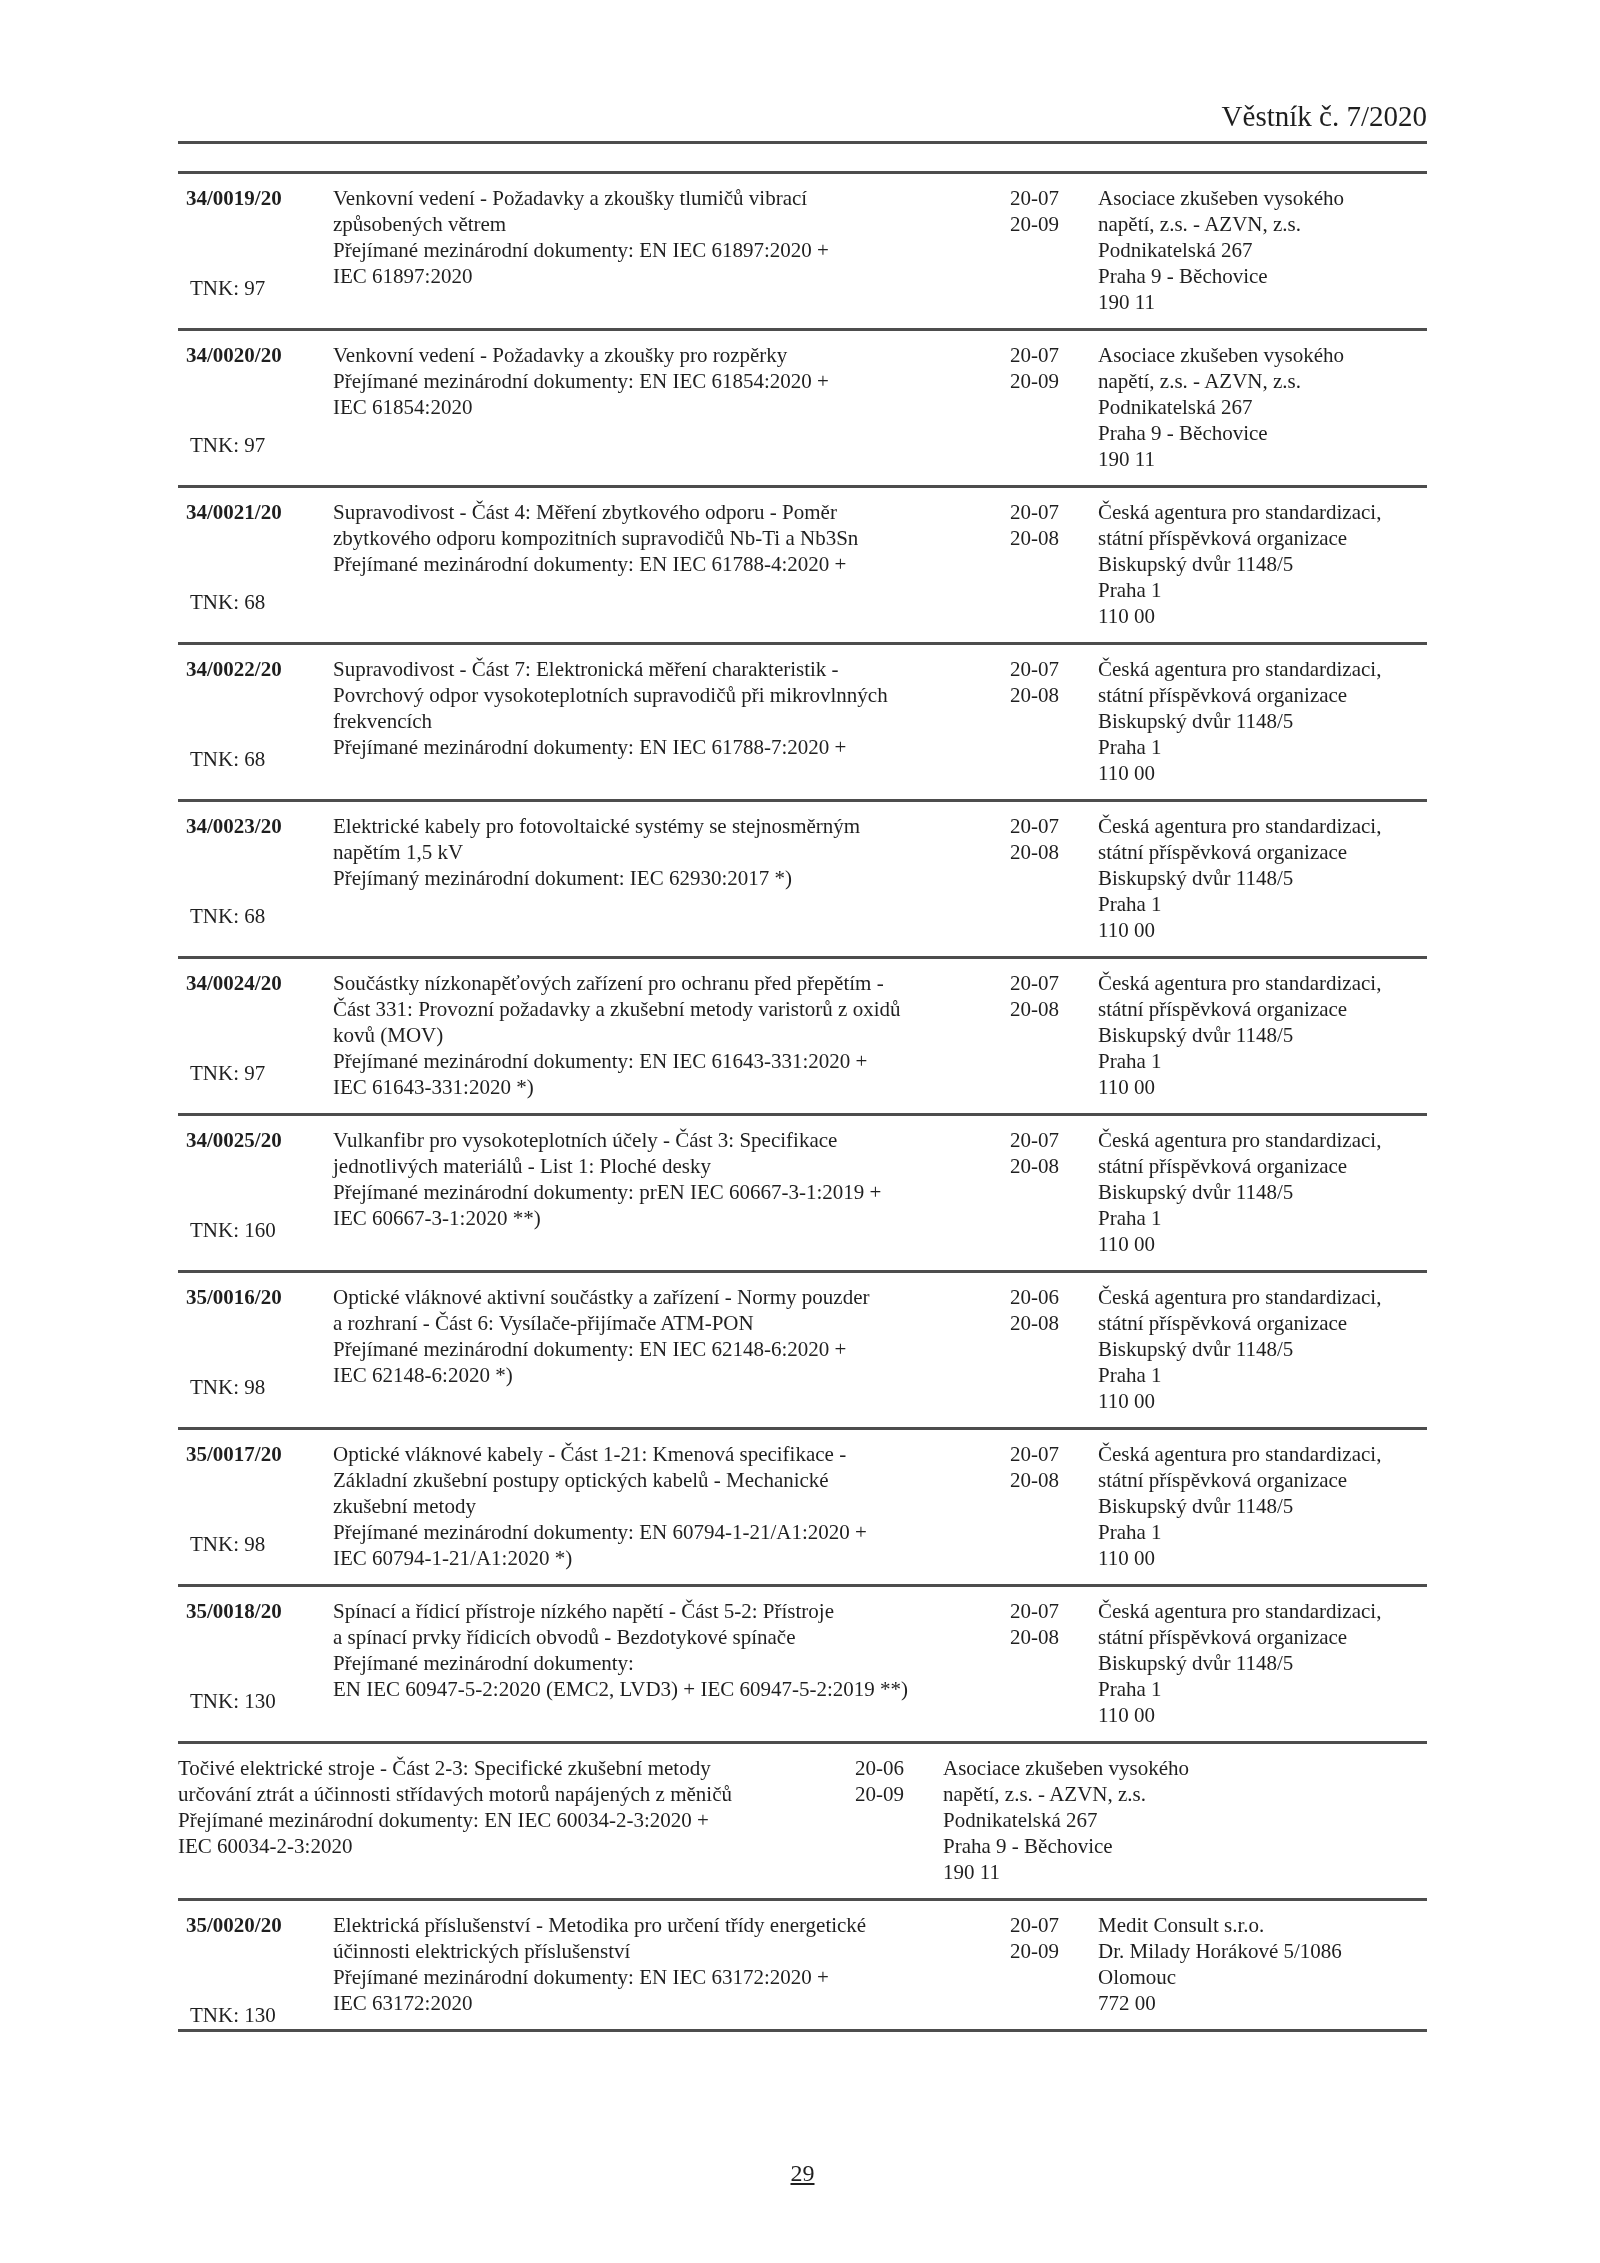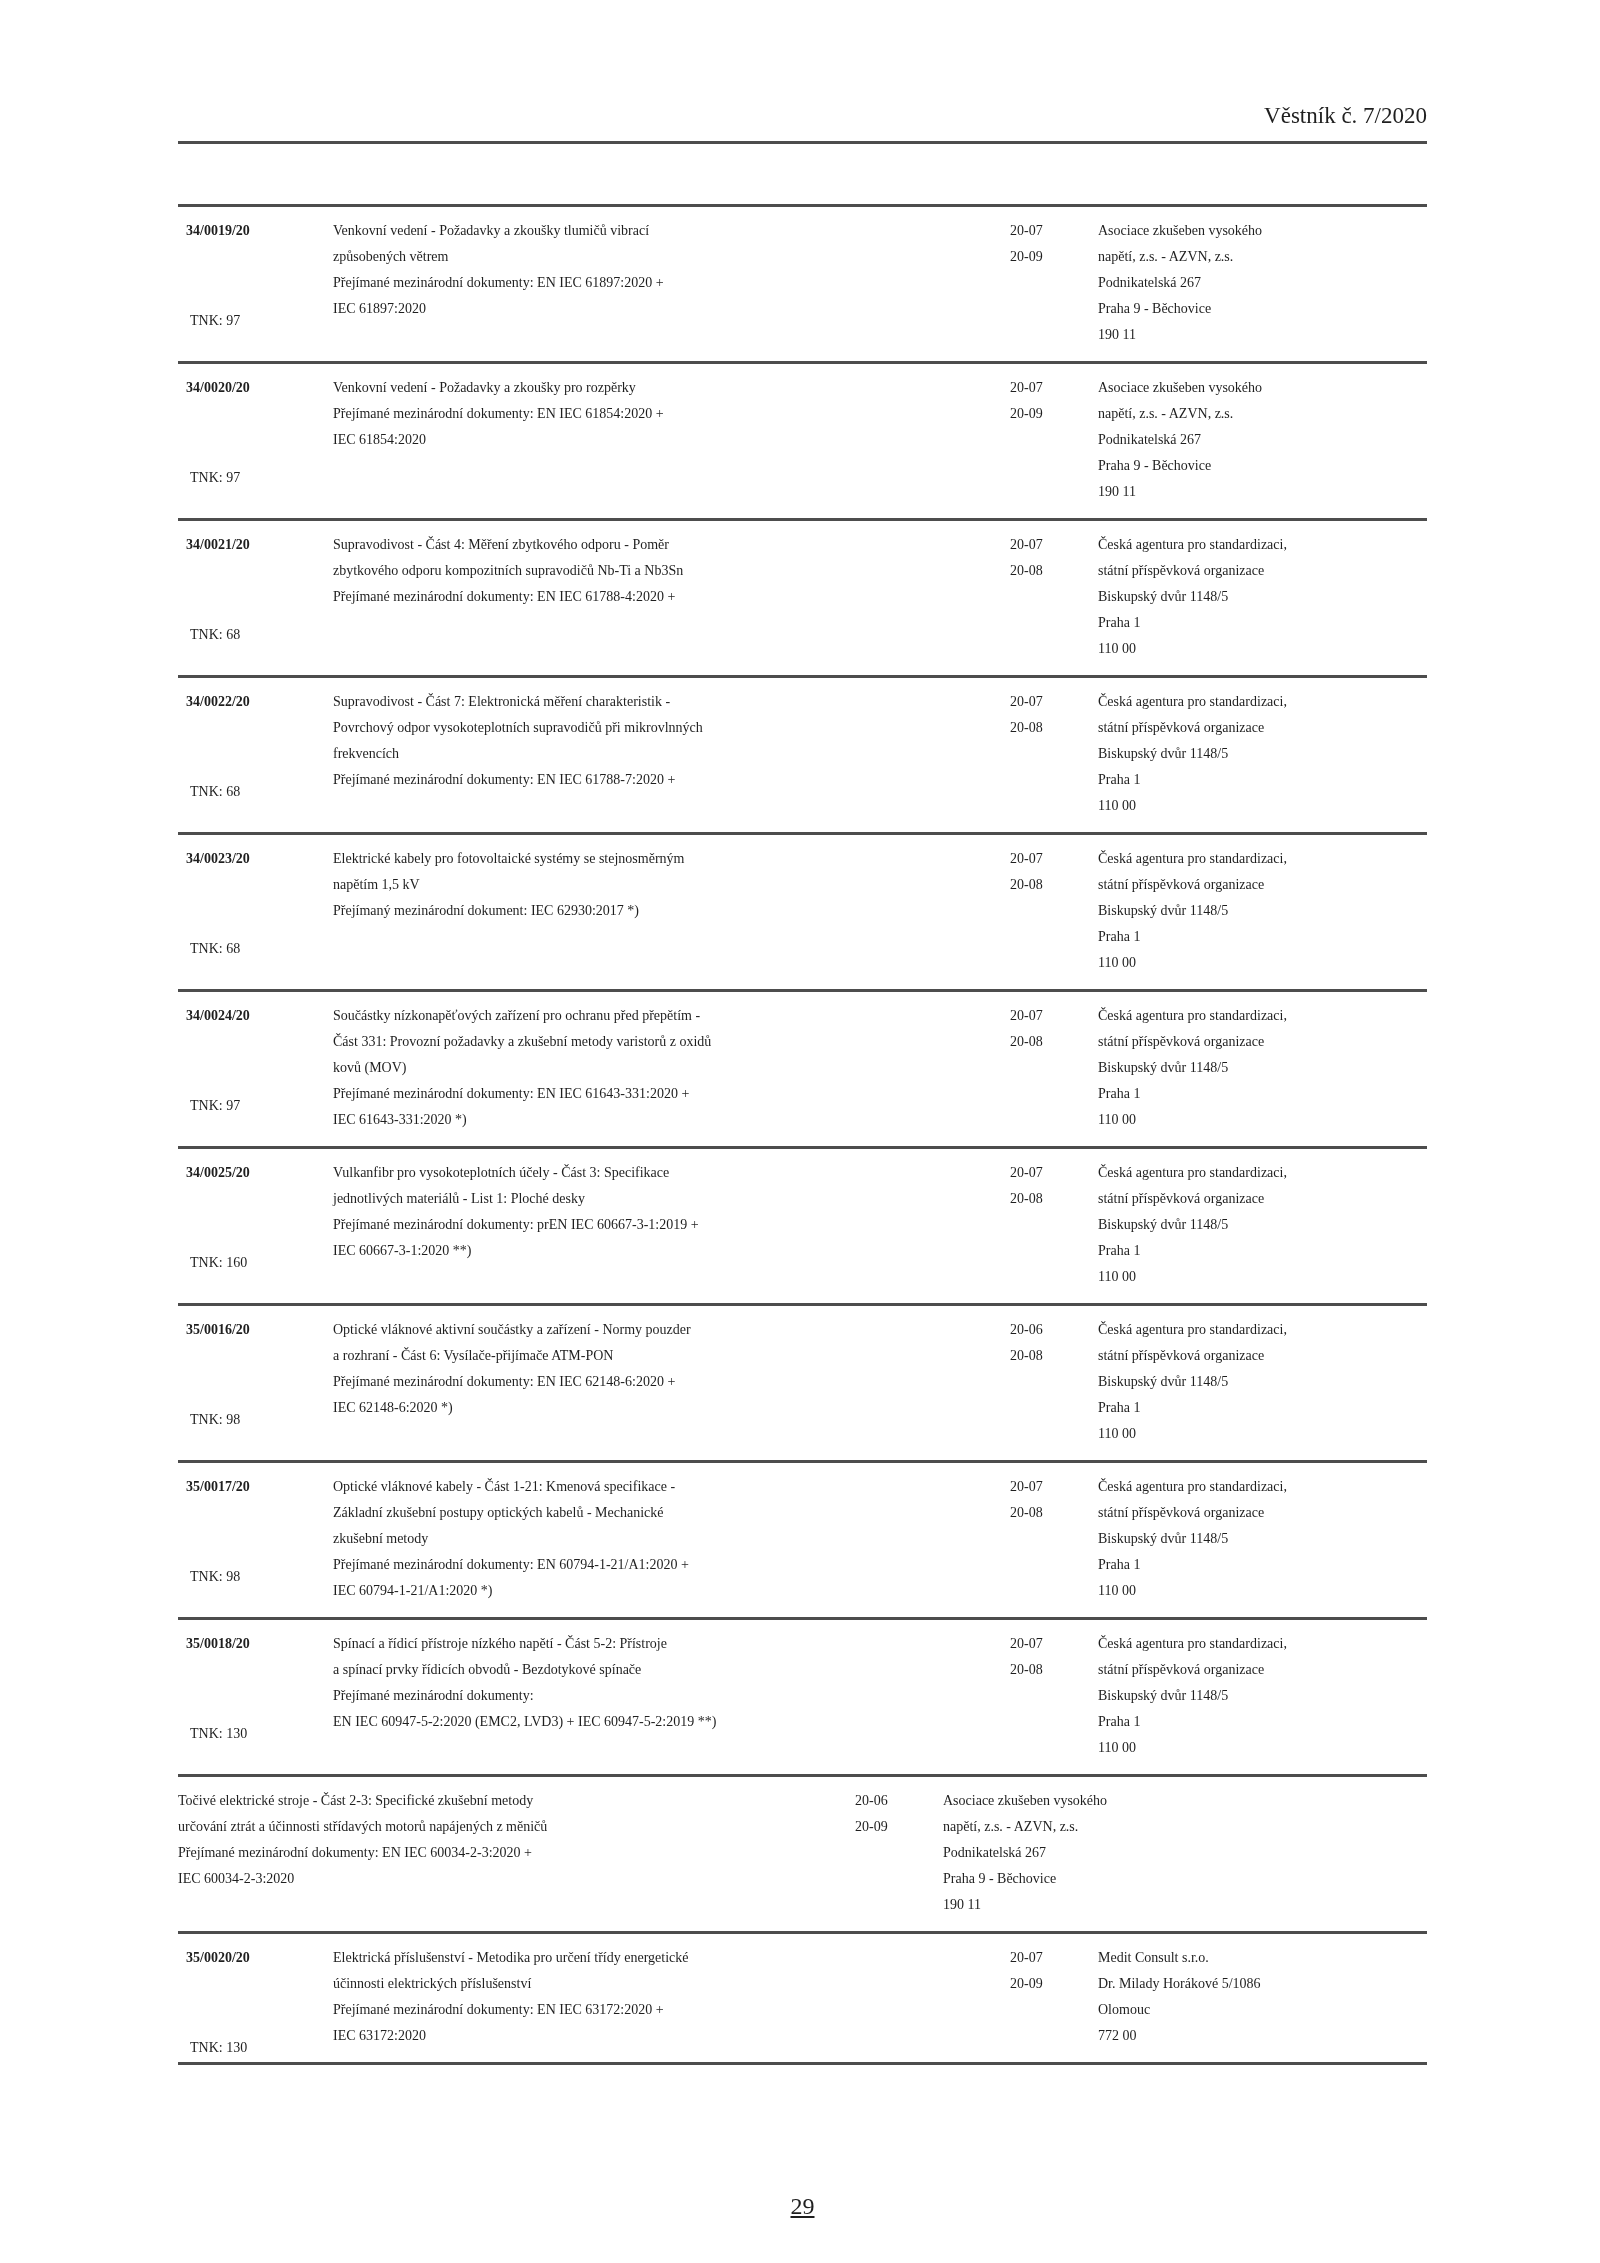--- a/index.html
+++ b/index.html
@@ -8,33 +8,33 @@
     width:1600px; height:2263px;
     font-family:"Liberation Serif", "DejaVu Serif", serif;
     color:#1f1f1f;
     position:relative;
     overflow:hidden;
   }
   .content { width:1249px; margin-left:178px; }
   .page-header {
     padding-top:100px;
     text-align:right;
-    font-size:23px;
+    font-size:29px;
     line-height:32px;
   }
   .rule {
     border:none;
     border-top:3px solid #4d4d4d;
     height:0;
   }
   .header-rule { margin-top:9px; }
   .standards-table {
-    margin-top:60px;
+    margin-top:27px;
     border-top:3px solid #4d4d4d;
-    font-size:14px;
+    font-size:21px;
     line-height:26px;
   }
   .row {
     display:flex;
     position:relative;
     padding:11px 0 13px 0;
     border-bottom:3px solid #4d4d4d;
   }
   .col-id { width:155px; flex:0 0 155px; }
   .row-id { font-weight:bold; padding-left:8px; white-space:nowrap; }

